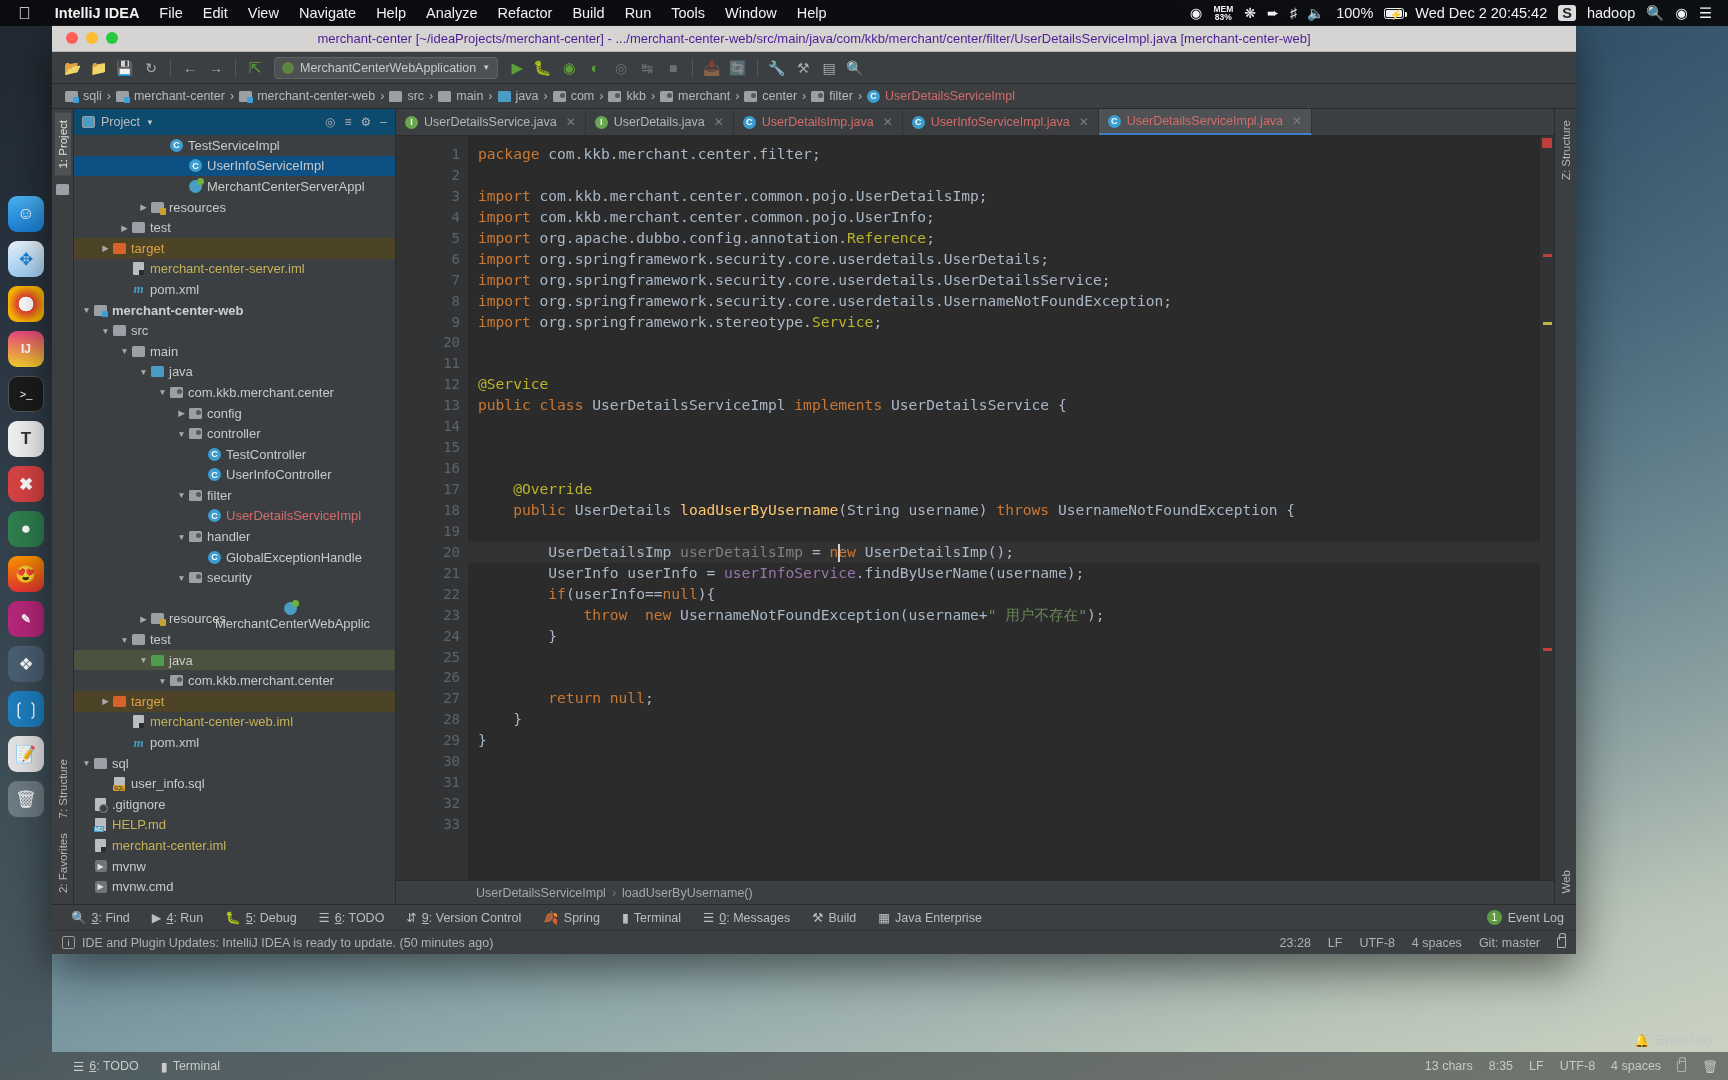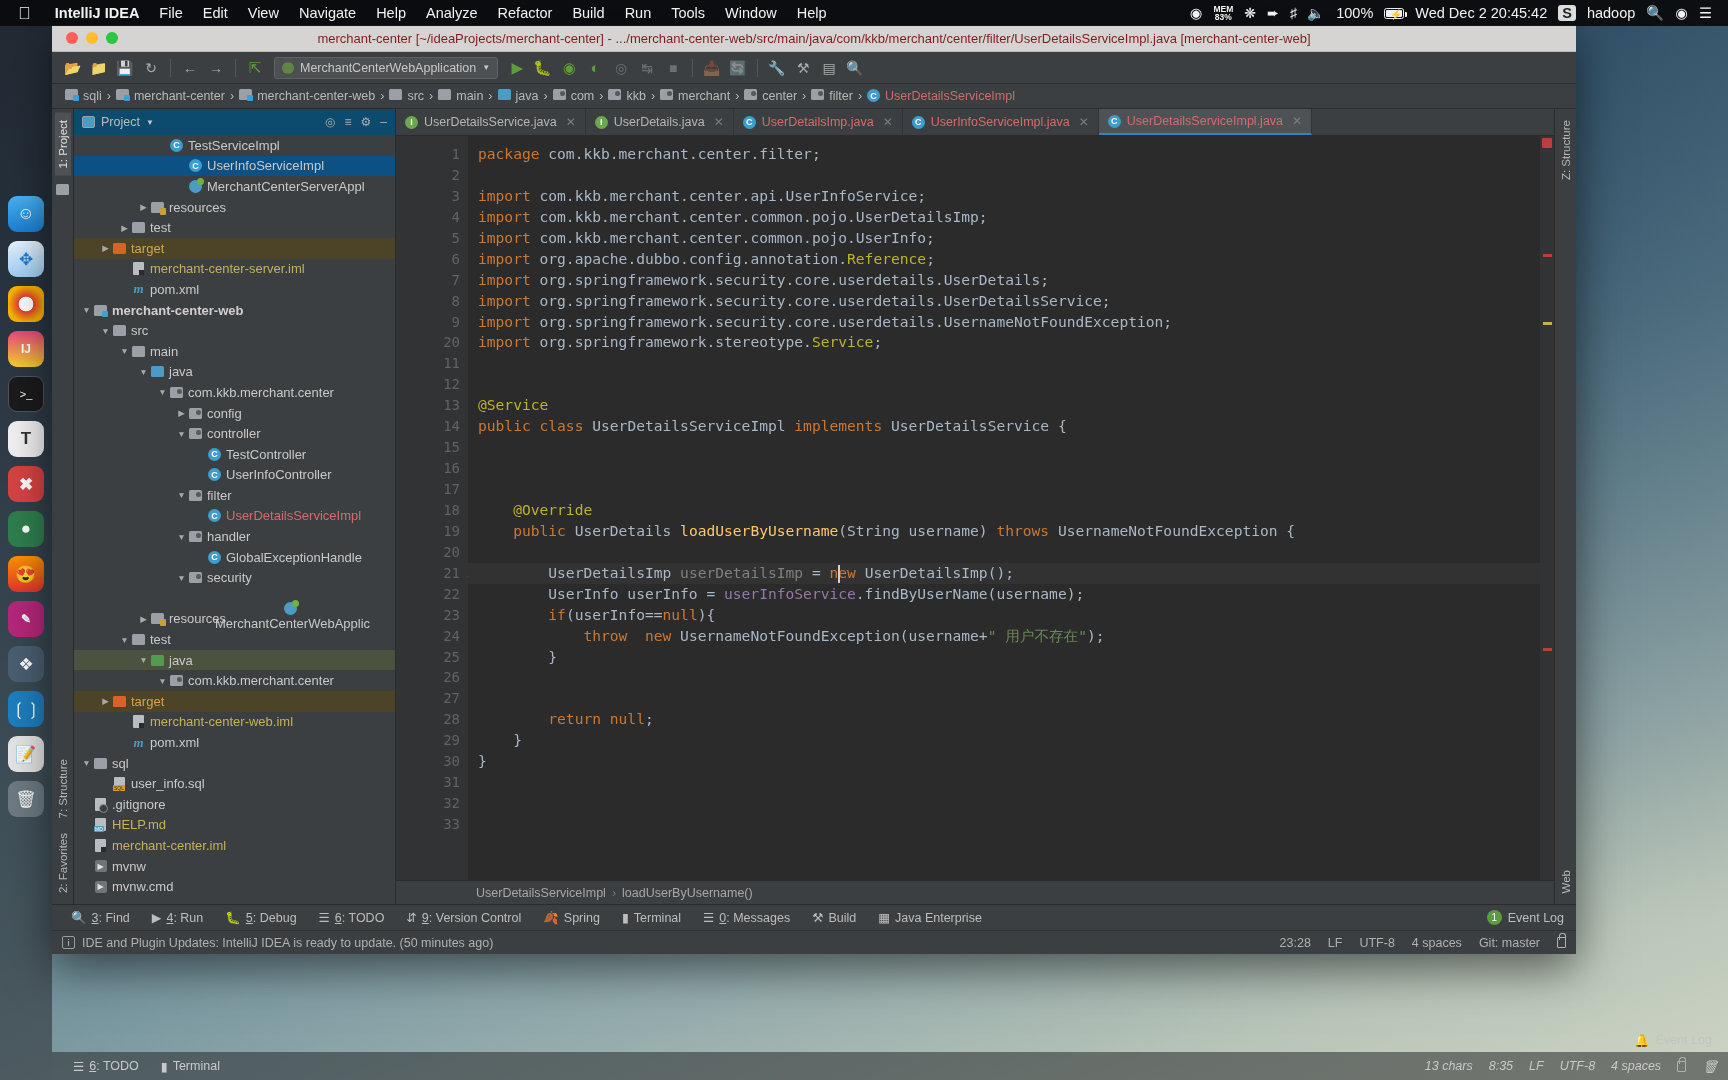--- a/index.html
+++ b/index.html
@@ -59,21 +59,21 @@
     height: 27px; background: #d6d4d2;
     display: flex; align-items: center; position: relative;
     border-bottom: 1px solid #b9b7b5;
     flex: 0 0 auto;
   }
   .traffic { display:flex; gap:8px; padding-left: 14px; }
   .dot { width: 12px; height: 12px; border-radius: 50%; }
   .dot.r{background:#ff5f57;} .dot.y{background:#febc2e;} .dot.g{background:#28c840;}
   .wtitle {
     position: absolute; left: 0; right: 0; text-align: center;
-    font-size: 13px; color: #7f1d1d; white-space: nowrap; overflow:hidden;
+    font-size: 13px; color: #4c1d95; white-space: nowrap; overflow:hidden;
   }
 
   
   .toolbar {
     height: 32px; background: #3c3f41; display: flex; align-items: center;
     gap: 0px; padding: 0 8px; border-bottom: 1px solid #2b2b2b; flex:0 0 auto;
   }
   .tb-ic {
     width: 26px; height: 24px; display:flex; align-items:center; justify-content:center;
     color: #b4b4b4; font-size: 14px; opacity:.92;
@@ -87,21 +87,21 @@
   .runconfig .cdot{width:12px;height:12px;border-radius:50%;background:#6a9b3d;opacity:.7;display:inline-block;}
   .tb-ic.green { color:#5fa83a; font-size:15px;}
   .tb-ic.dim { opacity:.4; }
 
   
   .navbar {
     height: 25px; background: #3c3f41; display:flex; align-items:center;
     padding: 0 10px; gap:2px; font-size:12.5px; color:#b8b8b8;
     border-bottom:1px solid #2b2b2b; flex:0 0 auto; overflow:hidden;
   }
-  .crumb { display:flex; align-items:flex-start; gap:5px; padding: 0 3px; white-space:nowrap;}
+  .crumb { display:flex; align-items:center; gap:5px; padding: 0 3px; white-space:nowrap;}
   .crumb.red { color:#cf6a6a; }
   .fld { width:13px; height:11px; background:#9aa0a6; border-radius:1.5px; position:relative; display:inline-block;}
   .fld.blue{ background:#9aa0a6; }
   .fld.blue::after{content:"";position:absolute;right:-1px;bottom:-1px;width:6px;height:6px;background:#3b9fd8;border-radius:1px;}
   .fld.cyan{ background:#4a9cc4; }
   .fld.pkg::after{content:"";position:absolute;right:1px;top:2px;width:5px;height:5px;background:#56585a;border-radius:50%;}
   .cls { width:13px;height:13px;border-radius:50%;background:#3c9dd0;color:#fff;font-size:9px;
          display:inline-flex;align-items:center;justify-content:center;font-weight:bold;}
 
   
@@ -781,21 +781,20 @@
               <div class="gln">28</div>
               <div class="gln">29</div>
               <div class="gln">30</div>
               <div class="gln">31</div>
               <div class="gln">32</div>
               <div class="gln">33</div>
             </div>
           <div class="codearea" id="codearea">
               <div class="cl"><span class="kw">package </span><span>com.kkb.merchant.center.filter;</span></div>
               <div class="cl">&nbsp;</div>
-              <div class="cl"><span class="kw">import </span><span>com.kkb.merchant.center.api.UserInfoService;</span></div>
               <div class="cl"><span class="kw">import </span><span>com.kkb.merchant.center.common.pojo.UserDetailsImp;</span></div>
               <div class="cl"><span class="kw">import </span><span>com.kkb.merchant.center.common.pojo.UserInfo;</span></div>
               <div class="cl"><span class="kw">import </span><span>org.apache.dubbo.config.annotation.</span><span class="ann">Reference</span><span>;</span></div>
               <div class="cl"><span class="kw">import </span><span>org.springframework.security.core.userdetails.UserDetails;</span></div>
               <div class="cl"><span class="kw">import </span><span>org.springframework.security.core.userdetails.UserDetailsService;</span></div>
               <div class="cl"><span class="kw">import </span><span>org.springframework.security.core.userdetails.UsernameNotFoundException;</span></div>
               <div class="cl"><span class="kw">import </span><span>org.springframework.stereotype.</span><span class="ann">Service</span><span>;</span></div>
               <div class="cl">&nbsp;</div>
               <div class="cl">&nbsp;</div>
               <div class="cl"><span class="ann">@Service</span></div>
@@ -919,21 +918,21 @@
   <div class="outer-bottom">
     <span class="twbtn">
       <span>☰</span>
       <span><u>6</u><span>: TODO</span></span>
     </span>
     <span class="twbtn">
       <span>▮</span>
       <span>Terminal</span>
     </span>
     <span class="tw-spacer"></span>
-    <span style="display:flex;align-items:center;gap:16px;font-style:italic;">
+    <span style="display:flex;align-items:center;gap:16px;">
       <span>13 chars</span>
       <span>8:35</span>
       <span>LF</span>
       <span>UTF-8</span>
       <span>4 spaces</span>
       <span class="lock"></span>
       <span>🗑</span>
     </span>
   </div>
 </div>

